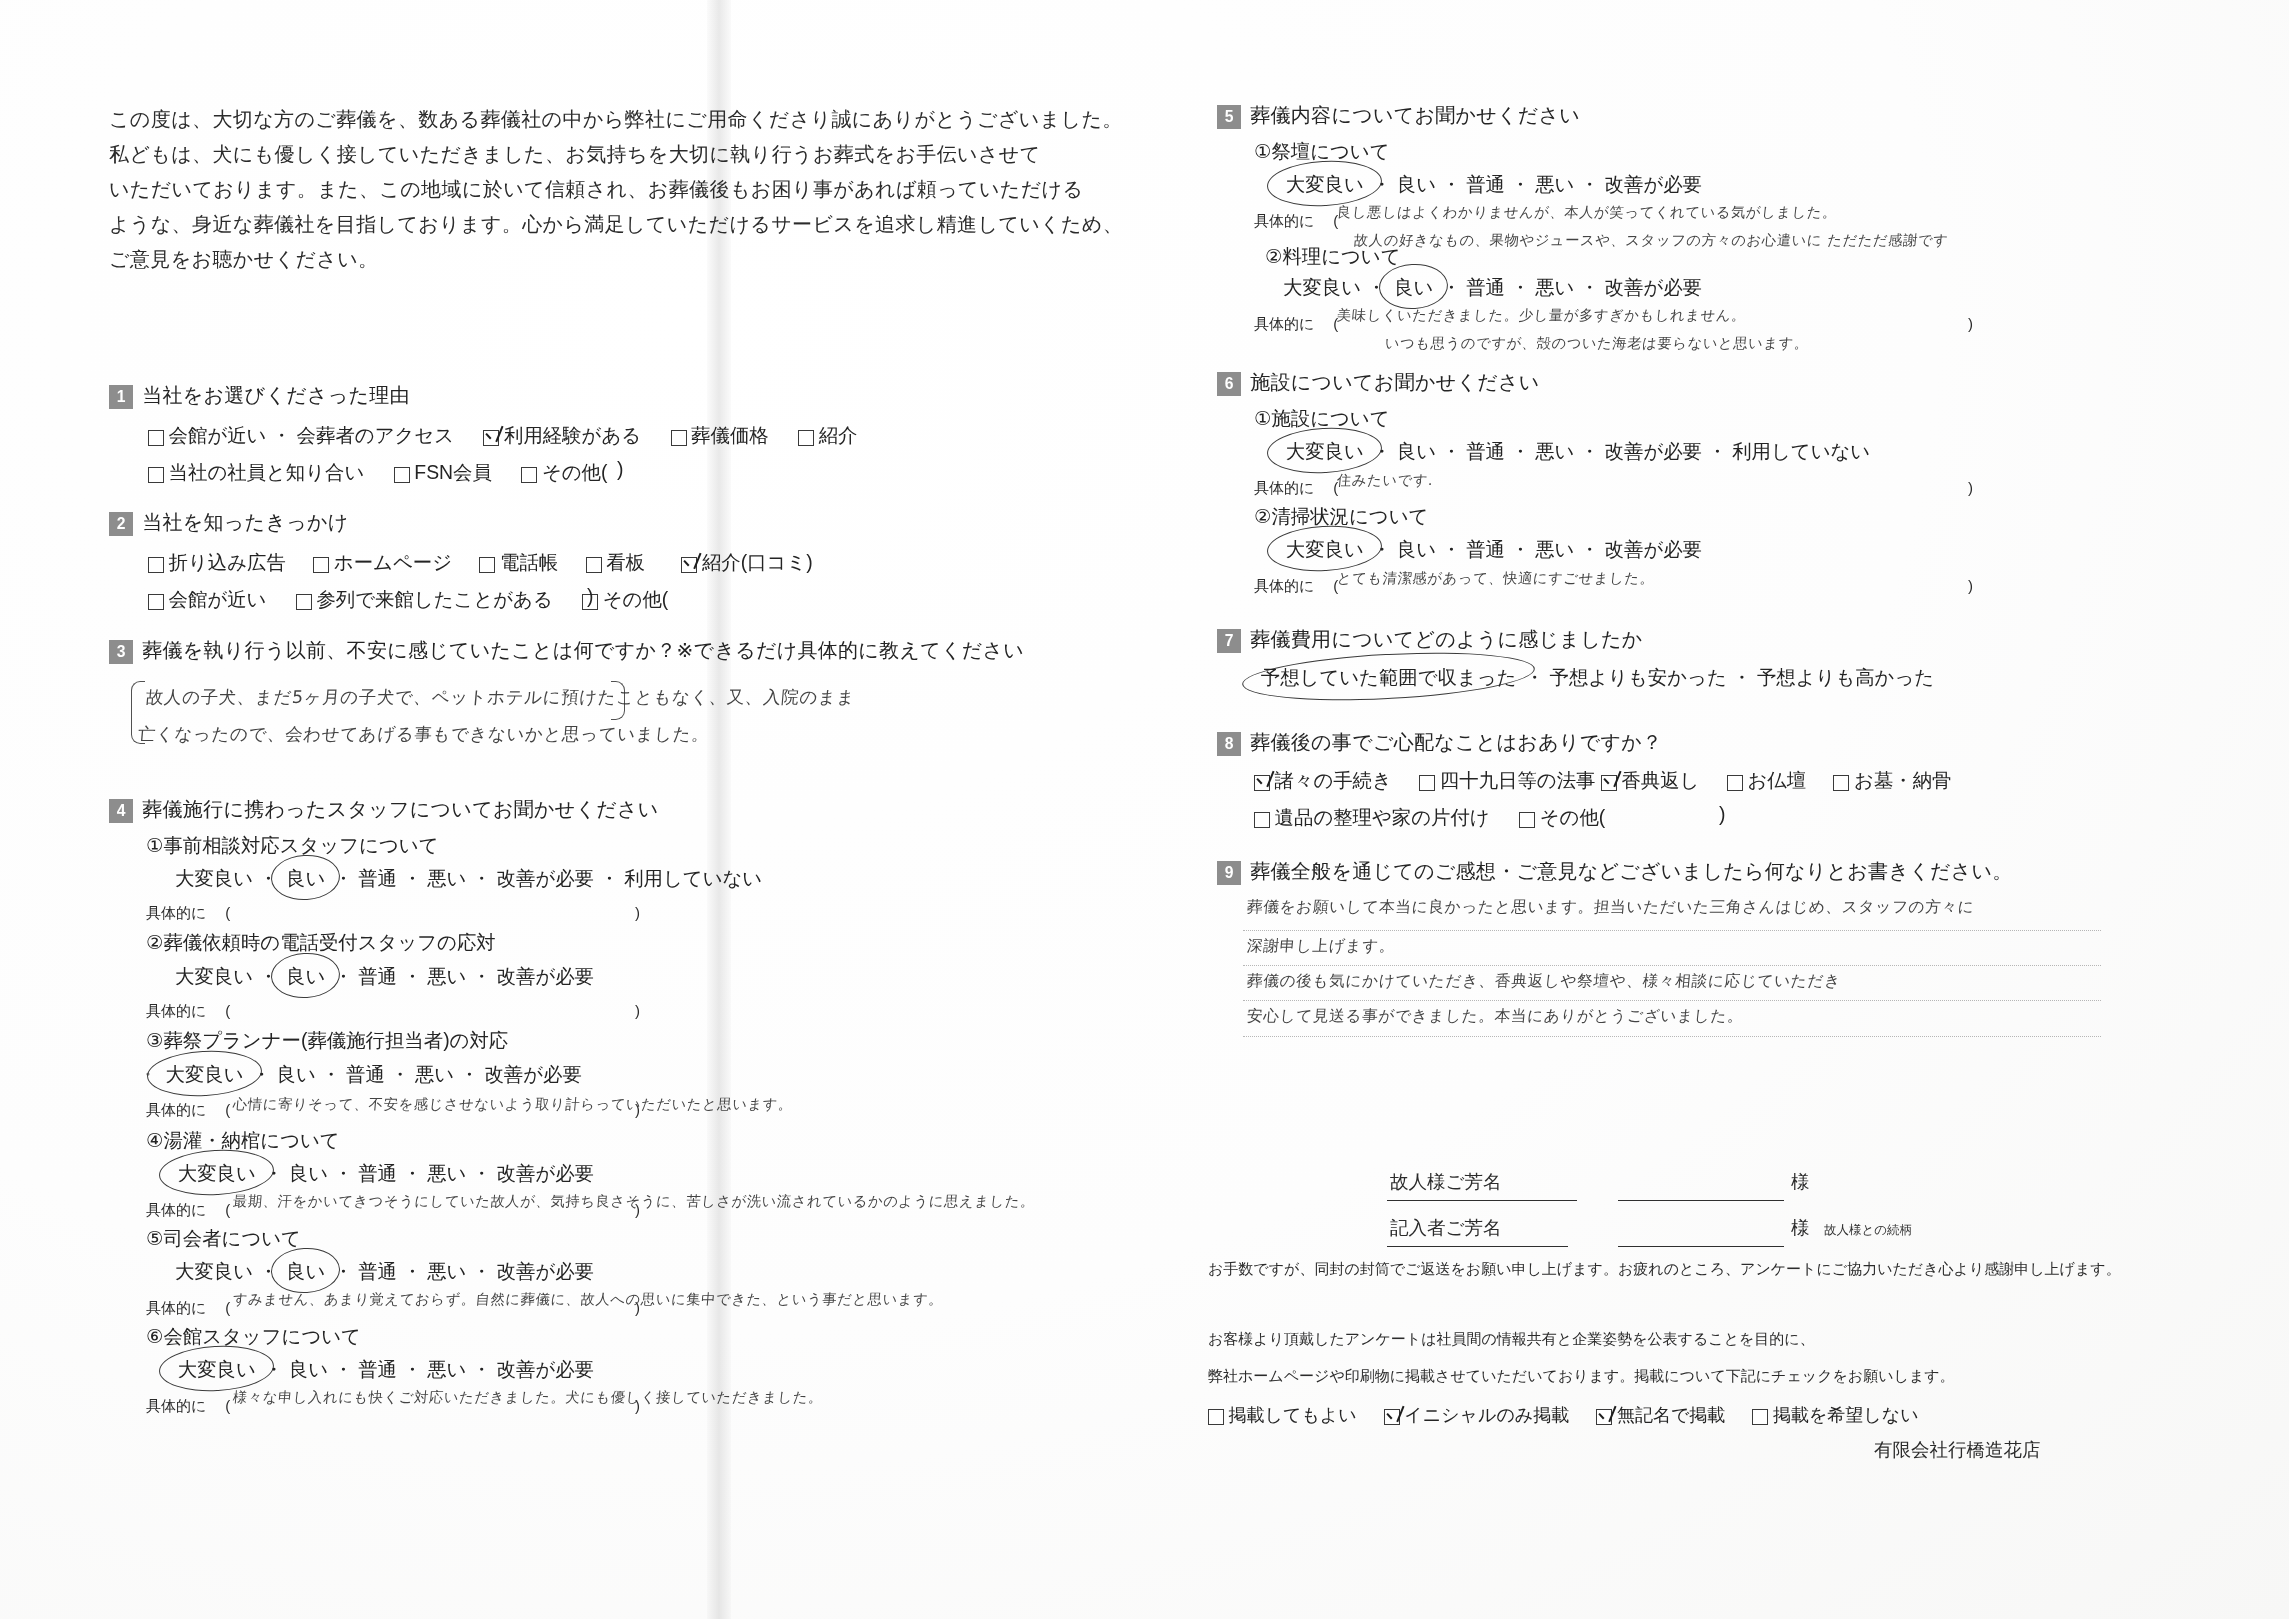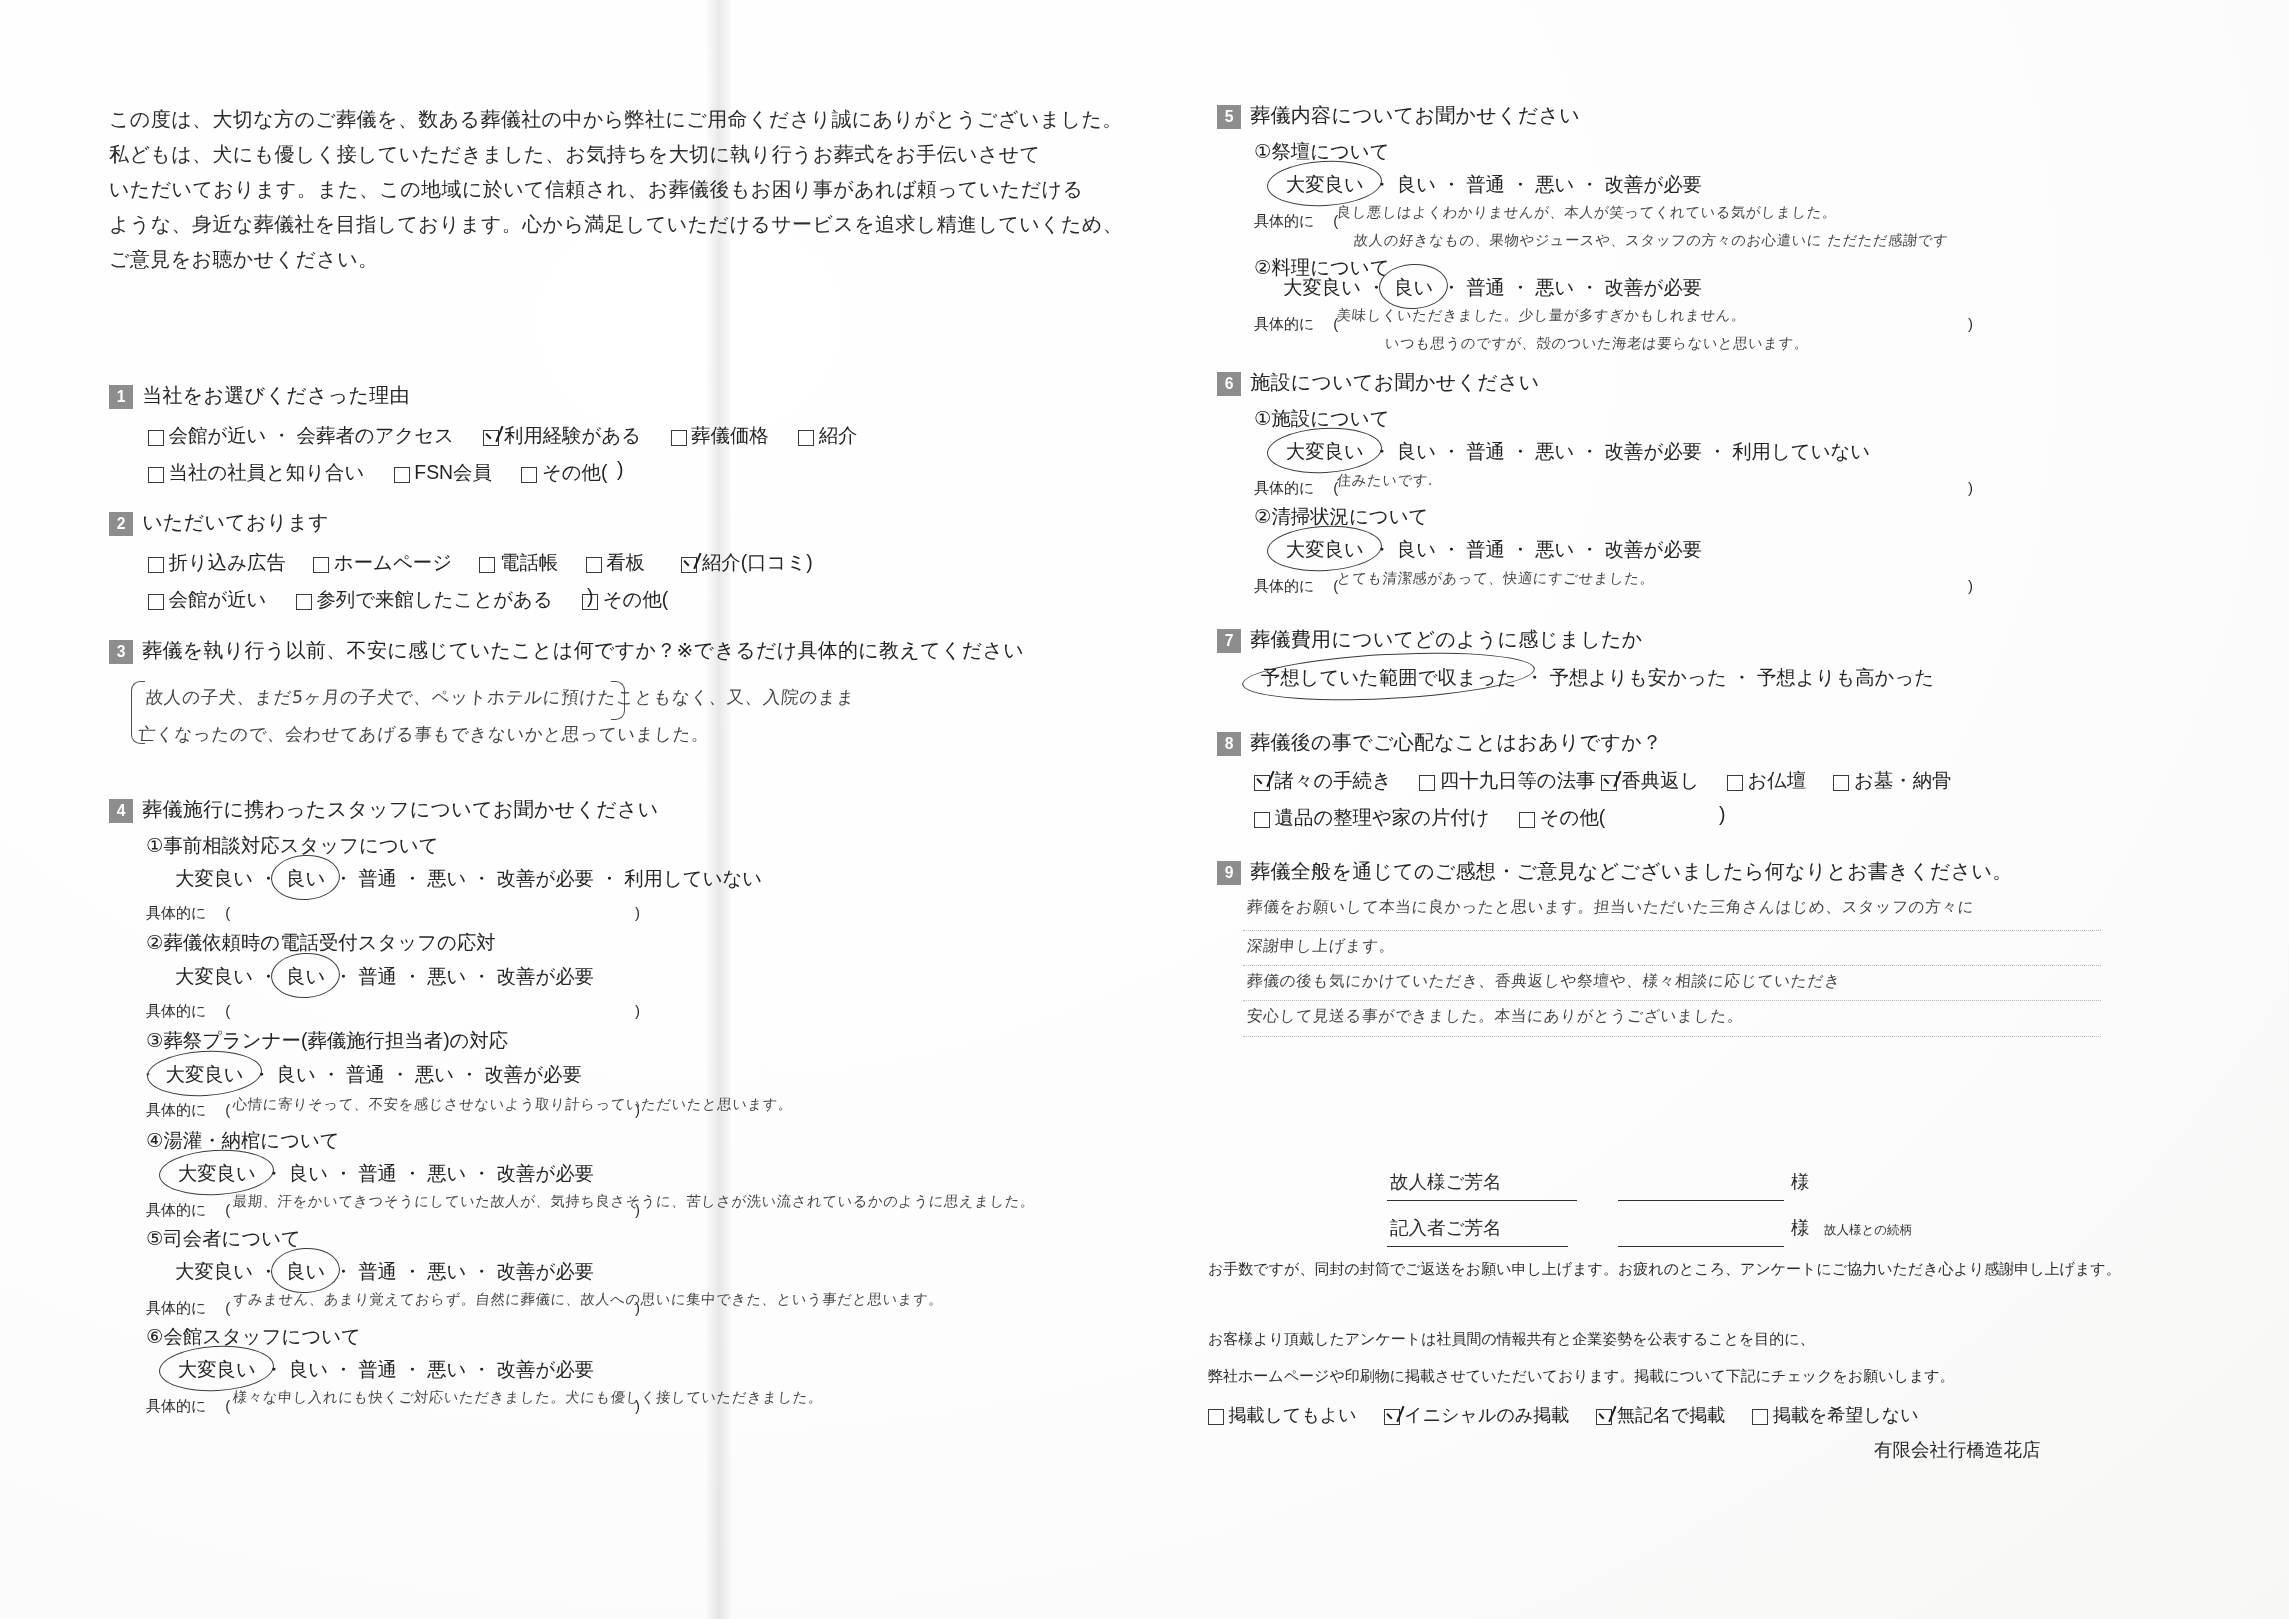--- a/index.html
+++ b/index.html
@@ -137,21 +137,21 @@
   <div class="row opts" style="left:148px;top:458px;">
     <span><span class="box"></span><span>当社の社員と知り合い</span></span>
     <span style="margin-left:24px;"><span class="box"></span><span>FSN会員</span></span>
     <span style="margin-left:24px;"><span class="box"></span><span>その他(</span></span>
   </div>
   <div class="row paren" style="left:617px;top:458px;">)</div>
 
   <div class="qblock" style="left:109px;top:509px;">
     <div class="qhead">
       <span class="qnum">2</span>
-      <span class="qtitle">いただいております</span>
+      <span class="qtitle">当社を知ったきっかけ</span>
     </div>
   </div>
   <div class="row opts" style="left:148px;top:548px;">
     <span><span class="box"></span><span>折り込み広告</span></span>
     <span style="margin-left:22px;"><span class="box"></span><span>ホームページ</span></span>
     <span style="margin-left:22px;"><span class="box"></span><span>電話帳</span></span>
     <span style="margin-left:22px;"><span class="box"></span><span>看板</span></span>
     <span style="margin-left:22px;padding-left:9px;"><span class="box checked"></span><span>紹介(口コミ)</span></span>
   </div>
   <div class="row opts" style="left:148px;top:585px;">
@@ -257,21 +257,21 @@
   <div class="row opts" style="left:138px;top:170px;">
     <span class="circled wide">大変良い</span><span> ・ </span><span>良い</span><span> ・ </span><span>普通</span><span> ・ </span><span>悪い</span><span> ・ </span><span>改善が必要</span>
   </div>
   <div class="row small" style="left:109px;top:209px;">
     <span>具体的に</span>
     <span style="margin-left:14.8px;">(</span>
   </div>
   <div class="row hand xs" style="left:192px;top:203px;">良し悪しはよくわかりませんが、本人が笑ってくれている気がしました。</div>
   <div class="row hand xs" style="left:209px;top:231px;">故人の好きなもの、果物やジュースや、スタッフの方々のお心遣いに ただただ感謝です</div>
 
-  <div class="row sub" style="left:109px;top:242px;margin-top:11px;">②料理について</div>
+  <div class="row sub" style="left:120px;top:242px;">②料理について</div>
   <div class="row opts" style="left:138px;top:273px;">
     <span>大変良い</span><span> ・ </span><span class="circled">良い</span><span> ・ </span><span>普通</span><span> ・ </span><span>悪い</span><span> ・ </span><span>改善が必要</span>
   </div>
   <div class="row small" style="left:109px;top:312px;">
     <span>具体的に</span>
     <span style="margin-left:14.8px;">(</span>
   </div>
   <div class="row hand xs" style="left:192px;top:306px;">美味しくいただきました。少し量が多すぎかもしれません。</div>
   <div class="row hand xs" style="left:240px;top:334px;">いつも思うのですが、殻のついた海老は要らないと思います。</div>
   <div class="row small" style="left:823px;top:312px;">)</div>

